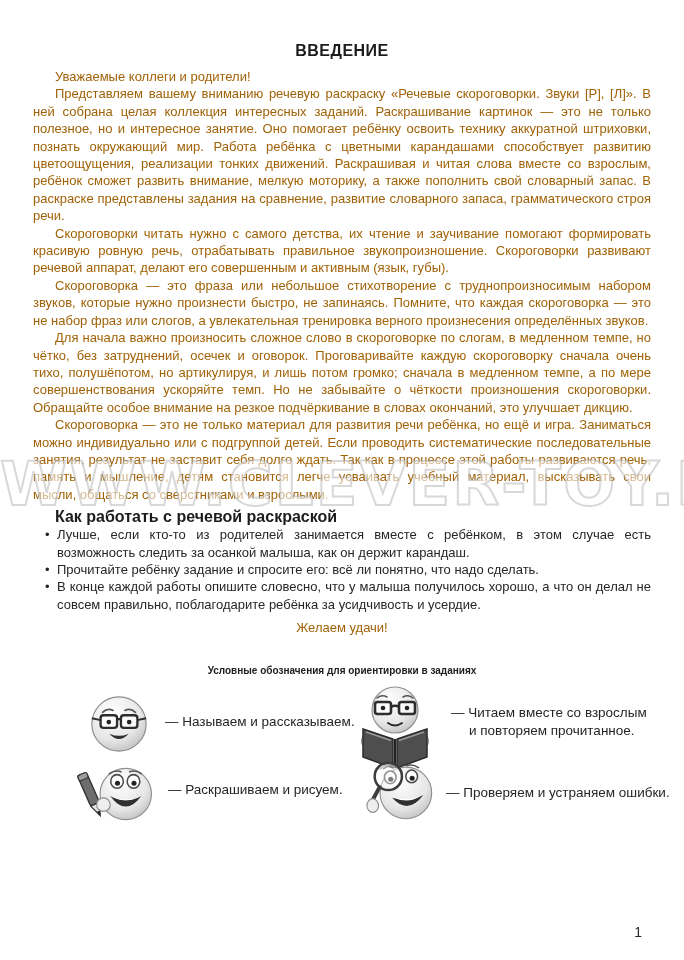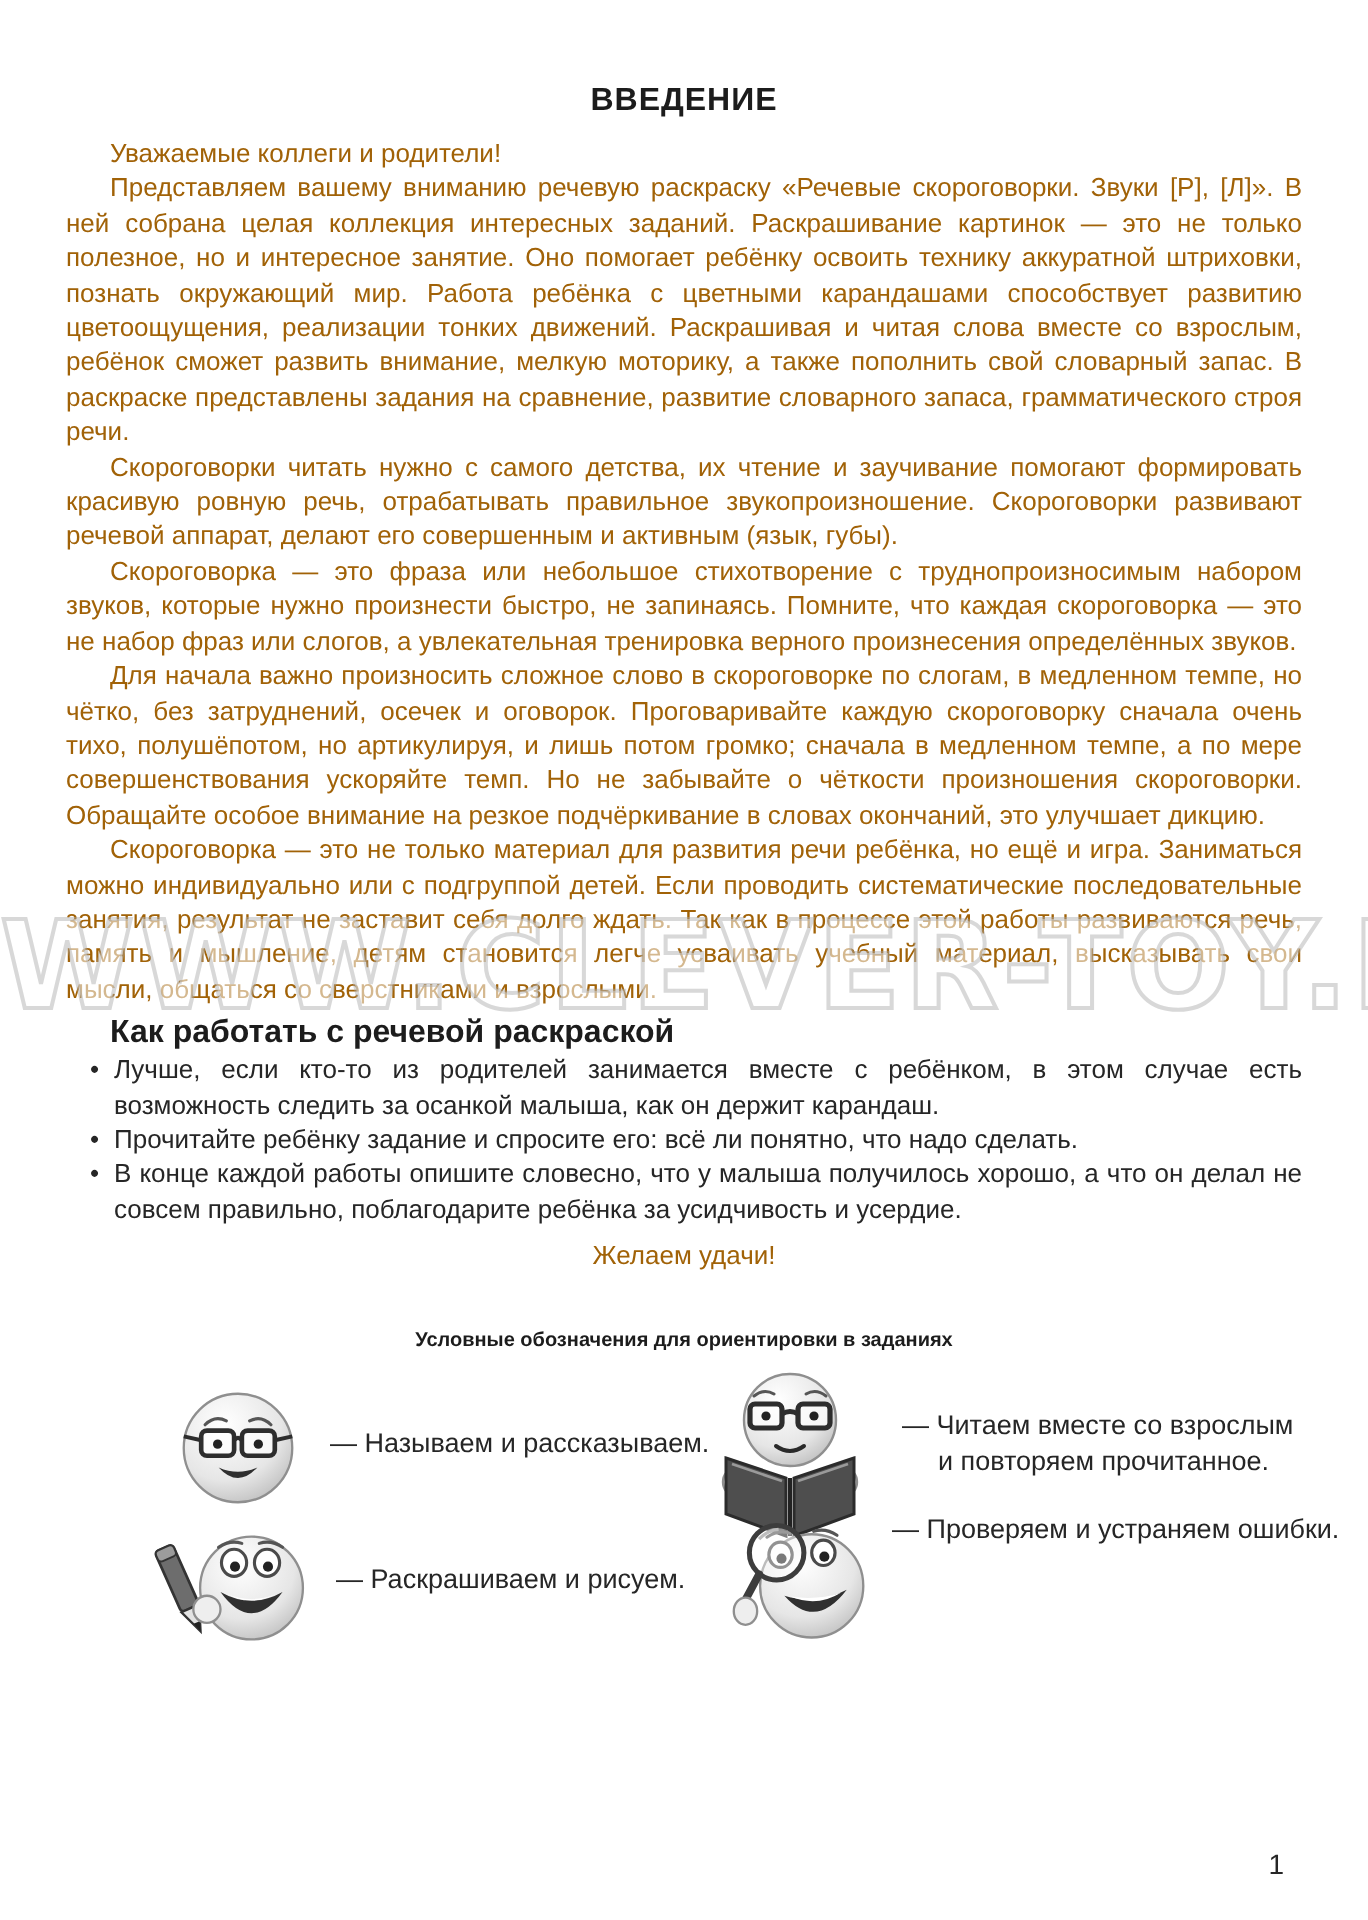--- a/index.html
+++ b/index.html
@@ -63,21 +63,21 @@
     color: #262626;
     padding-left: 18px; text-indent: -18px;
   }
   .li1-icon  { left: 55px;  top: 5px;  }
   .li1-label { left: 132px; top: 25px; width: 190px; }
   .li2-icon  { left: 320px; top: -6px; }
   .li2-label { left: 418px; top: 16px; width: 205px; }
   .li3-icon  { left: 42px;  top: 74px; }
   .li3-label { left: 135px; top: 93px; width: 210px; }
   .li4-icon  { left: 328px; top: 66px; }
-  .li4-label { left: 413px; top: 68px; width: 235px; }
+  .li4-label { left: 413px; top: 96px; width: 235px; }
   .watermark {
     position: absolute; left: 0; top: 448px; width: 100%;
     text-align: center; white-space: nowrap;
     font-family: "DejaVu Sans", sans-serif;
     font-size: 61px; font-weight: bold; letter-spacing: 2px;
     color: rgba(255,255,255,0.55);
     -webkit-text-stroke: 2px rgba(168,168,168,0.45);
     pointer-events: none;
   }
   .page-number {

